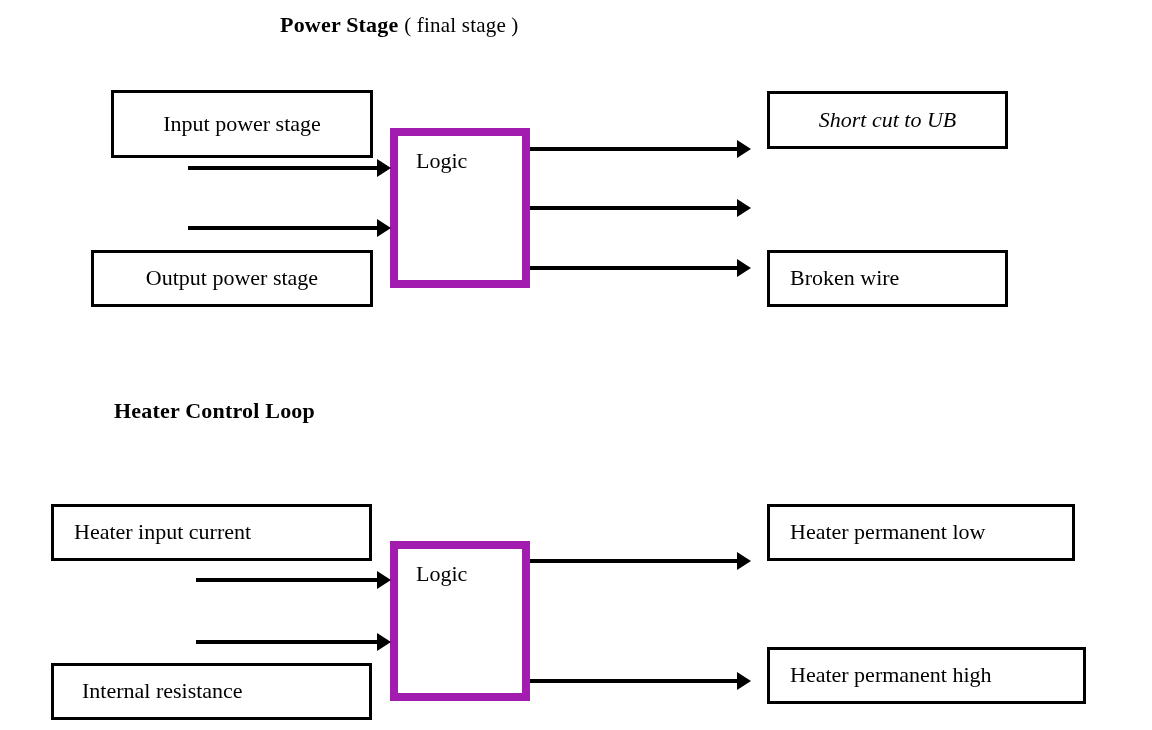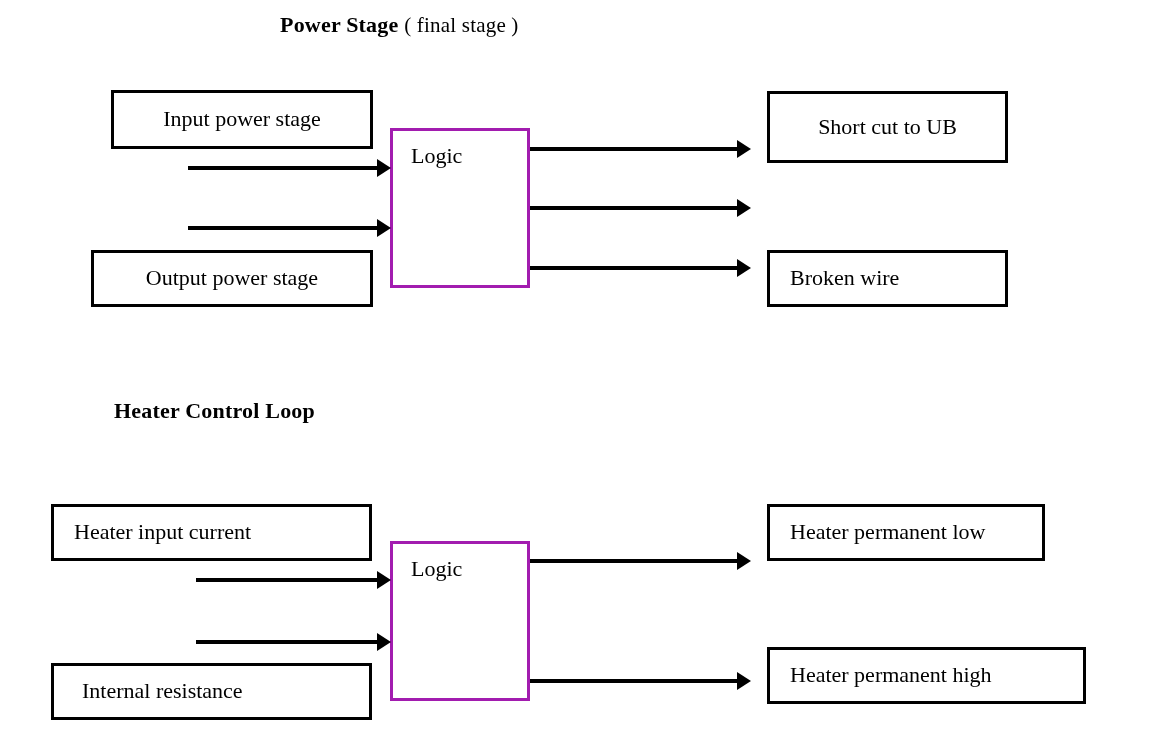--- a/index.html
+++ b/index.html
@@ -42,21 +42,21 @@
   .node.center-label {
     justify-content: center;
   }
   .node.left-label {
     justify-content: flex-start;
     padding-left: 20px;
   }
   .logic-box {
     position: absolute;
     box-sizing: border-box;
-    border: 3px solid #a21caf;
+    border: 8px solid #a21caf;
     background: #ffffff;
     font-size: 22px;
   }
   .logic-label {
     position: absolute;
     top: 12px;
     left: 18px;
     font-size: 22px;
     white-space: nowrap;
   }
@@ -80,40 +80,40 @@
 </head>
 <body>
 
 <div id="canvas">
 
   <div class="section-title" style="left:280px; top:12px;">
     <span>Power Stage</span>
     <span class="title-normal">( final stage )</span>
   </div>
 
-  <div class="node center-label" style="left:111px; top:90px; width:262px; height:59px;">
+  <div class="node center-label" style="left:111px; top:90px; width:262px; height:68px;">
     <span>Input power stage</span>
   </div>
 
   <div class="node center-label" style="left:91px; top:250px; width:282px; height:57px;">
     <span>Output power stage</span>
   </div>
 
   <div class="logic-box" style="left:390px; top:128px; width:140px; height:160px;">
     <span class="logic-label">Logic</span>
   </div>
 
   <div class="arrow" style="left:188px; top:166px; width:190px;"></div>
   <div class="arrow" style="left:188px; top:226px; width:190px;"></div>
 
   <div class="arrow" style="left:530px; top:147px; width:208px;"></div>
   <div class="arrow" style="left:530px; top:206px; width:208px;"></div>
   <div class="arrow" style="left:530px; top:266px; width:208px;"></div>
 
-  <div class="node center-label" style="left:767px; top:91px; width:241px; height:72px;">
+  <div class="node center-label" style="left:767px; top:91px; width:241px; height:58px;font-style:italic;">
     <span>Short cut to UB</span>
   </div>
 
 
   <div class="node left-label" style="left:767px; top:250px; width:241px; height:57px;">
     <span>Broken wire</span>
   </div>
 
   <div class="section-title" style="left:114px; top:398px;">
     <span>Heater Control Loop</span>
@@ -131,21 +131,21 @@
   <div class="logic-box" style="left:390px; top:541px; width:140px; height:160px;">
     <span class="logic-label">Logic</span>
   </div>
 
   <div class="arrow" style="left:196px; top:578px; width:182px;"></div>
   <div class="arrow" style="left:196px; top:640px; width:182px;"></div>
 
   <div class="arrow" style="left:530px; top:559px; width:208px;"></div>
   <div class="arrow" style="left:530px; top:679px; width:208px;"></div>
 
-  <div class="node left-label" style="left:767px; top:504px; width:278px; height:57px;">
+  <div class="node left-label" style="left:767px; top:504px; width:308px; height:57px;">
     <span>Heater permanent low</span>
   </div>
 
   <div class="node left-label" style="left:767px; top:647px; width:319px; height:57px;">
     <span>Heater permanent high</span>
   </div>
 
 </div>
 
 </body></html>

